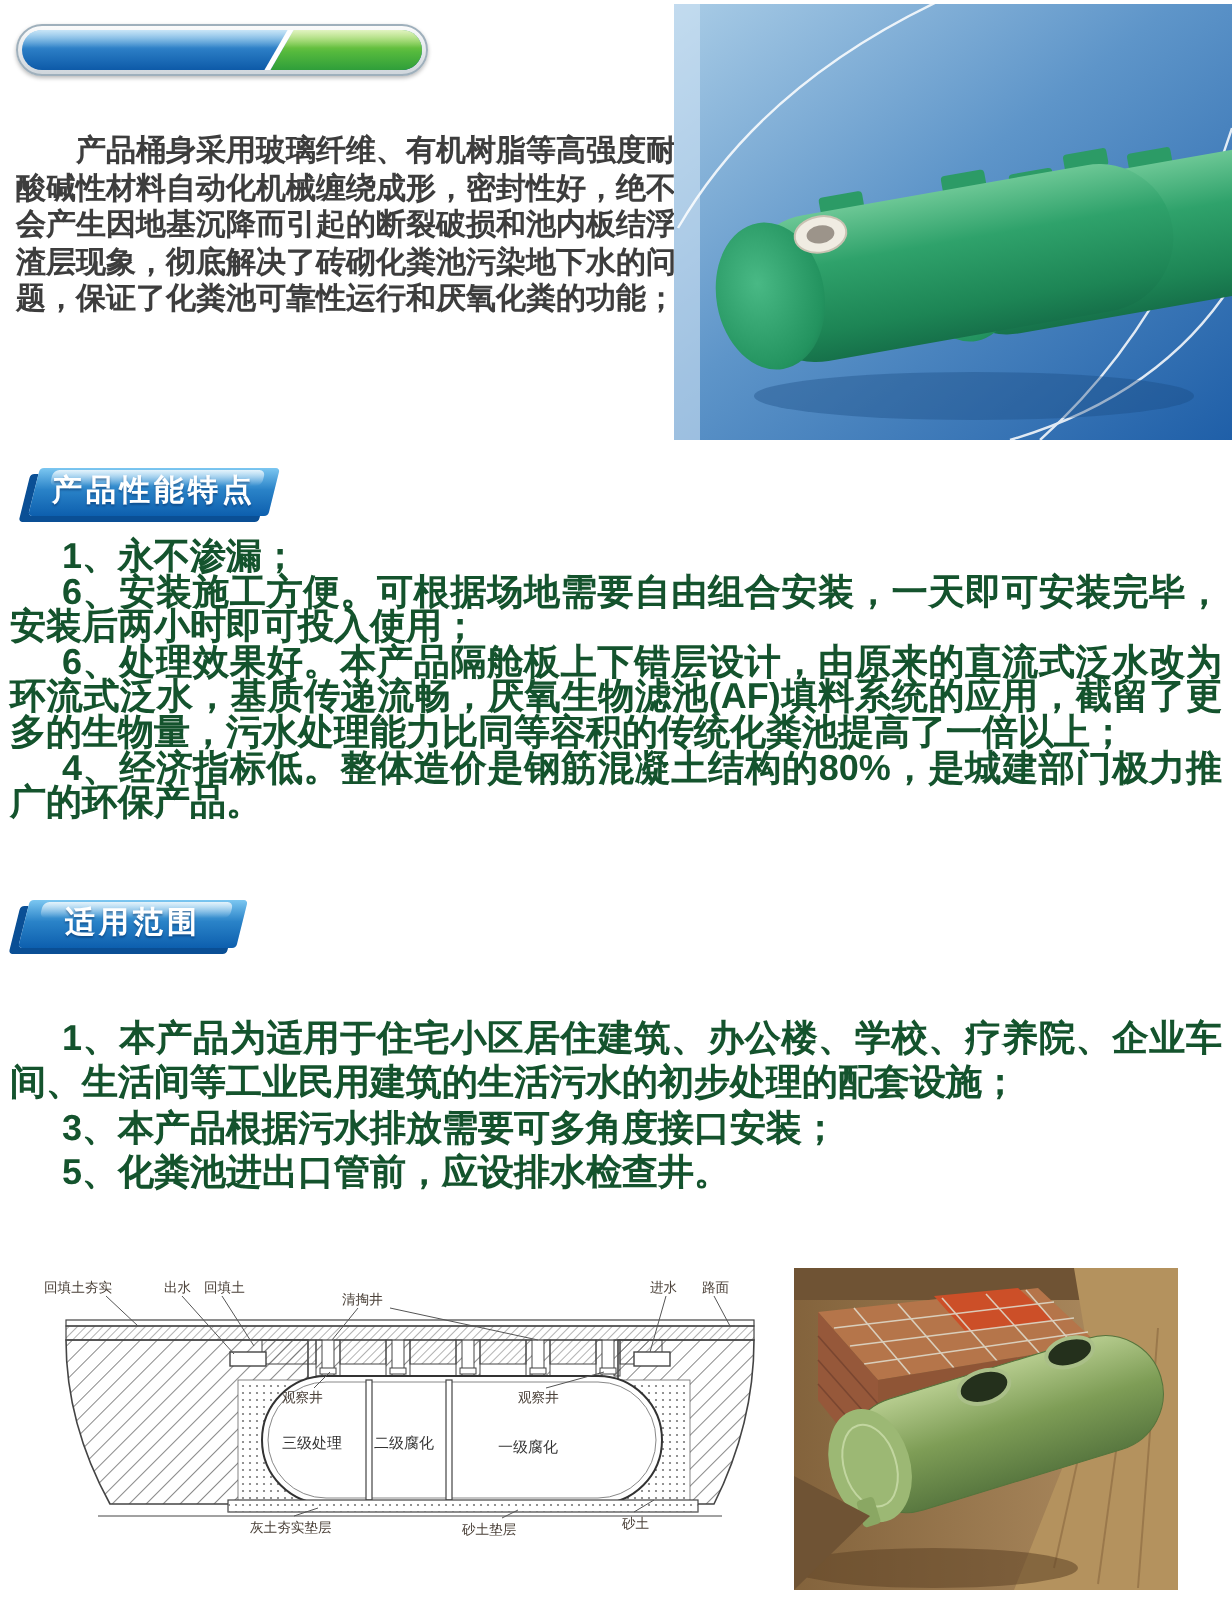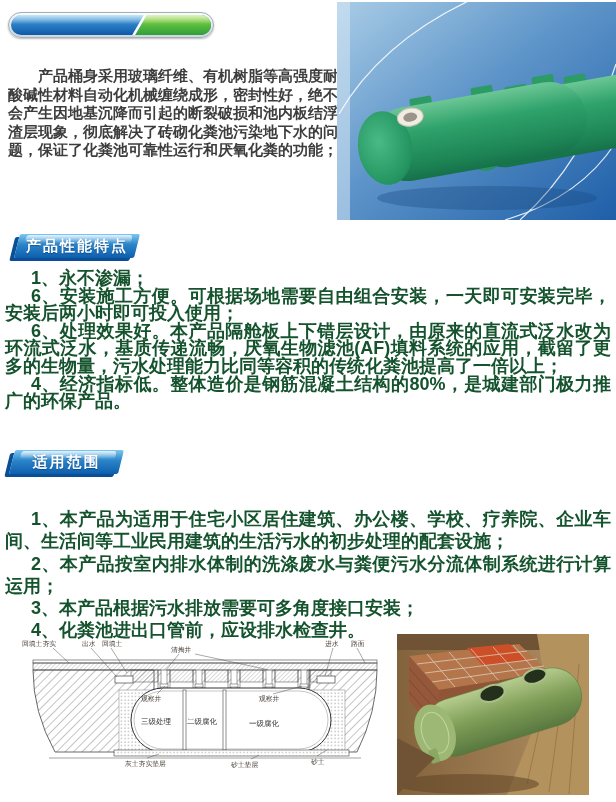--- a/index.html
+++ b/index.html
@@ -153,23 +153,22 @@
   <li>4、经济指标低。整体造价是钢筋混凝土结构的80%，是城建部门极力推广的环保产品。</li>
 </ul>
 
 <div class="abs sec-banner" id="banner-scope">
   <div class="bg"></div>
   <span class="label">适用范围</span>
 </div>
 
 <ul class="num-list" id="scope-list">
   <li>1、本产品为适用于住宅小区居住建筑、办公楼、学校、疗养院、企业车间、生活间等工业民用建筑的生活污水的初步处理的配套设施；</li>
-  <li>2、本产品按室内排水体制的洗涤废水与粪便污水分流体制系统进行计算运用；</li>
   <li>3、本产品根据污水排放需要可多角度接口安装；</li>
-  <li>4、化粪池进出口管前，应设排水检查井。</li>
+  <li>5、化粪池进出口管前，应设排水检查井。</li>
 </ul>
 
 <svg class="abs diagram" viewBox="0 0 372 164">
   <defs>
     <pattern id="hatchA" width="6" height="6" patternUnits="userSpaceOnUse" patternTransform="rotate(45)">
       <line x1="0" y1="0" x2="0" y2="6" stroke="#555" stroke-width="0.7"></line>
     </pattern>
     <pattern id="hatchFine" width="3" height="3" patternUnits="userSpaceOnUse" patternTransform="rotate(45)">
       <line x1="0" y1="0" x2="0" y2="3" stroke="#666" stroke-width="0.5"></line>
     </pattern>

